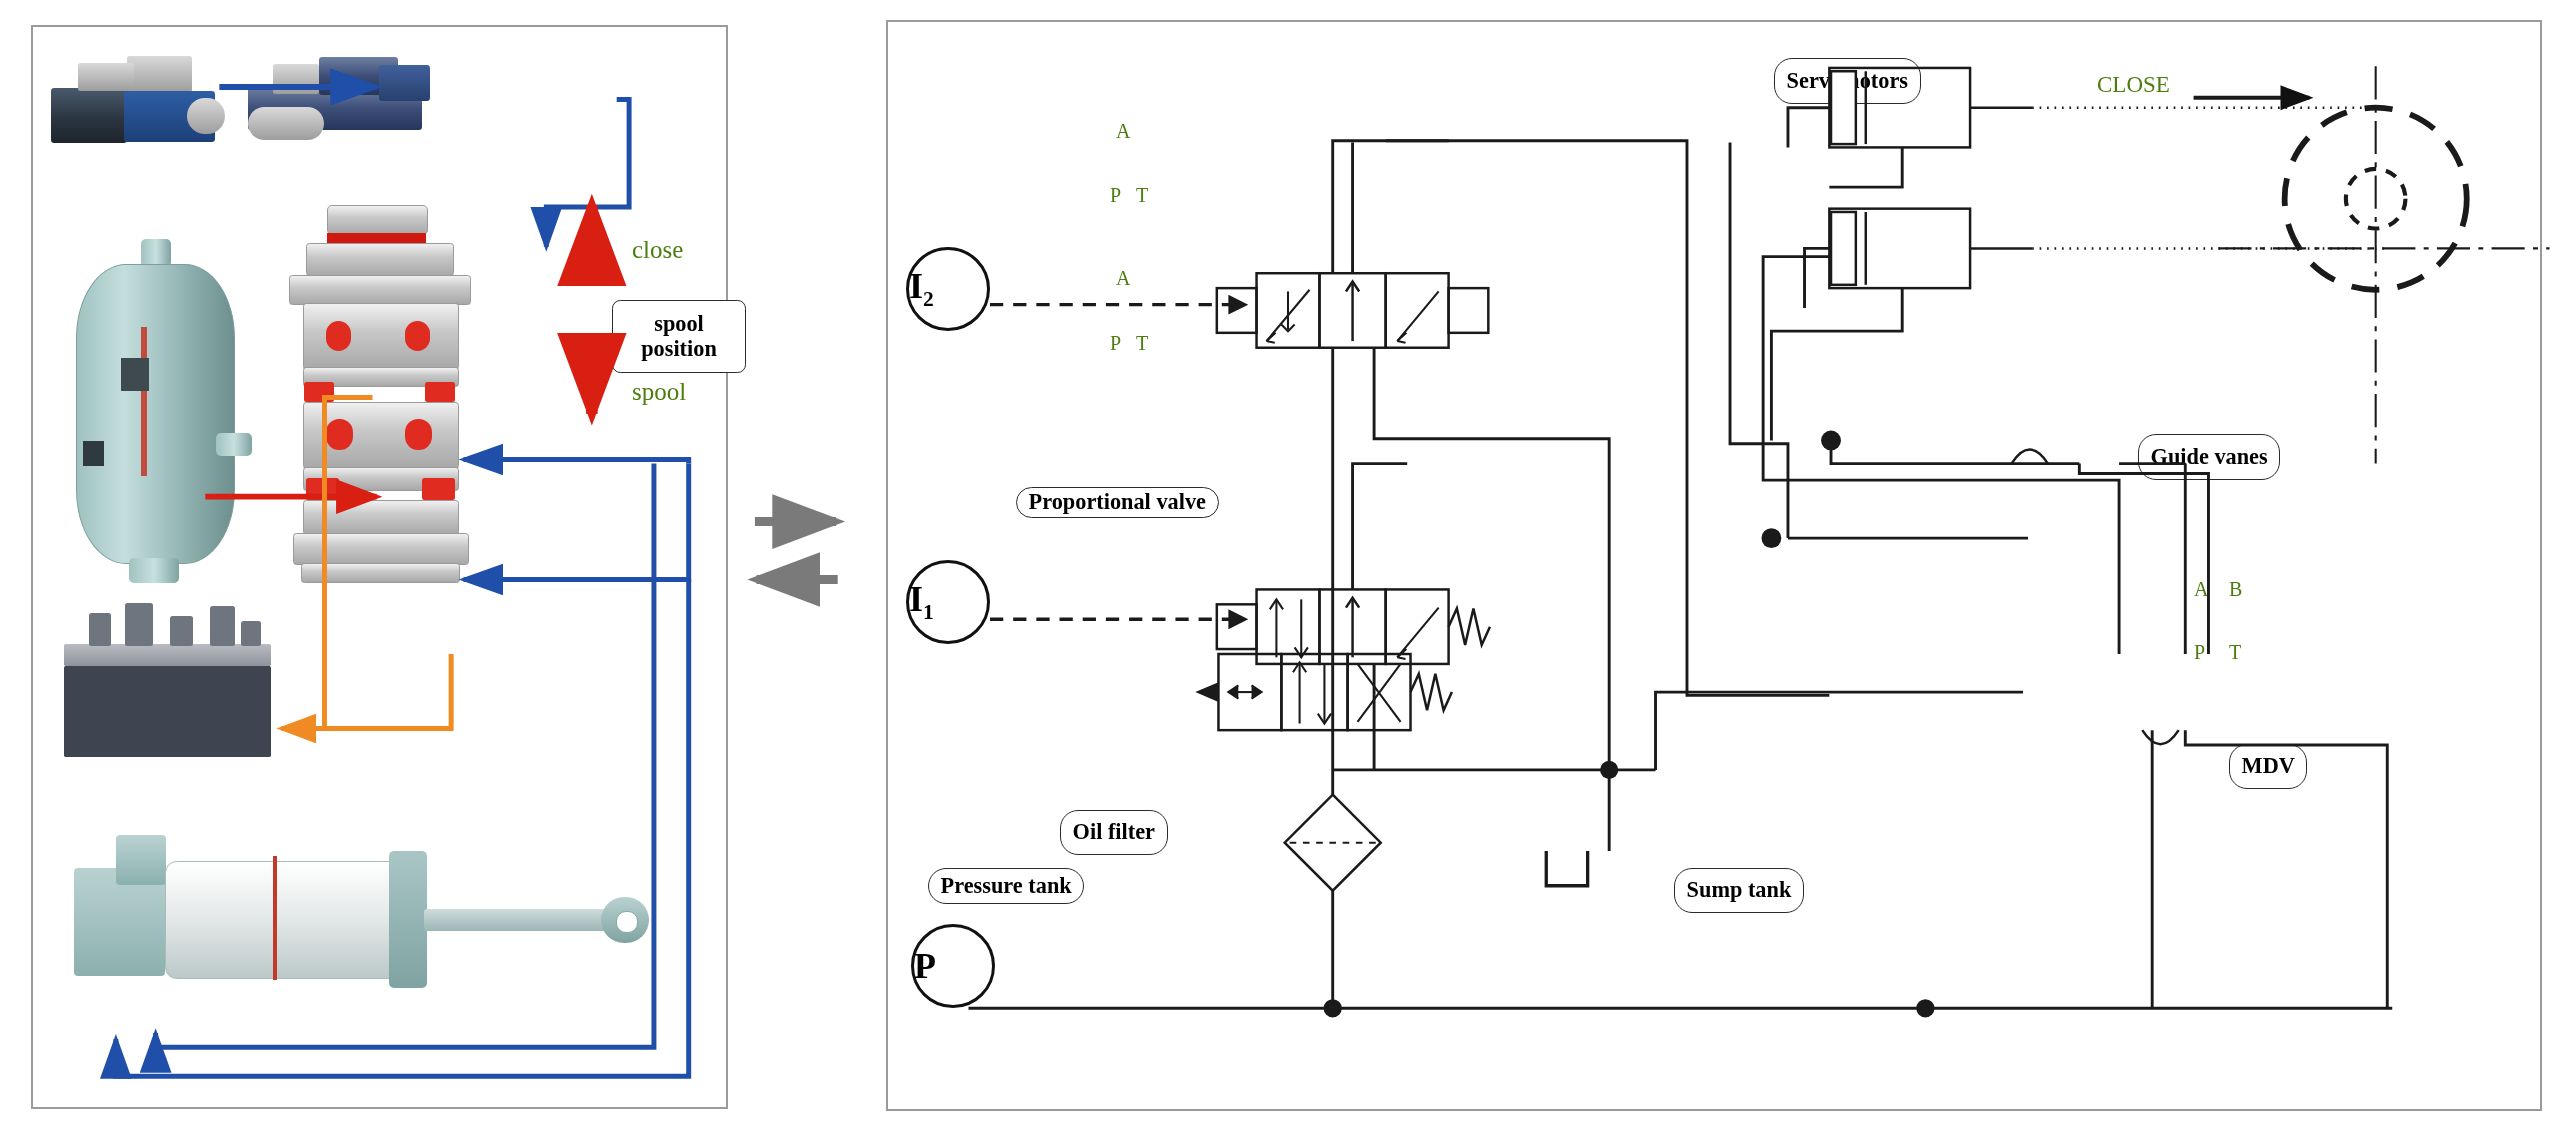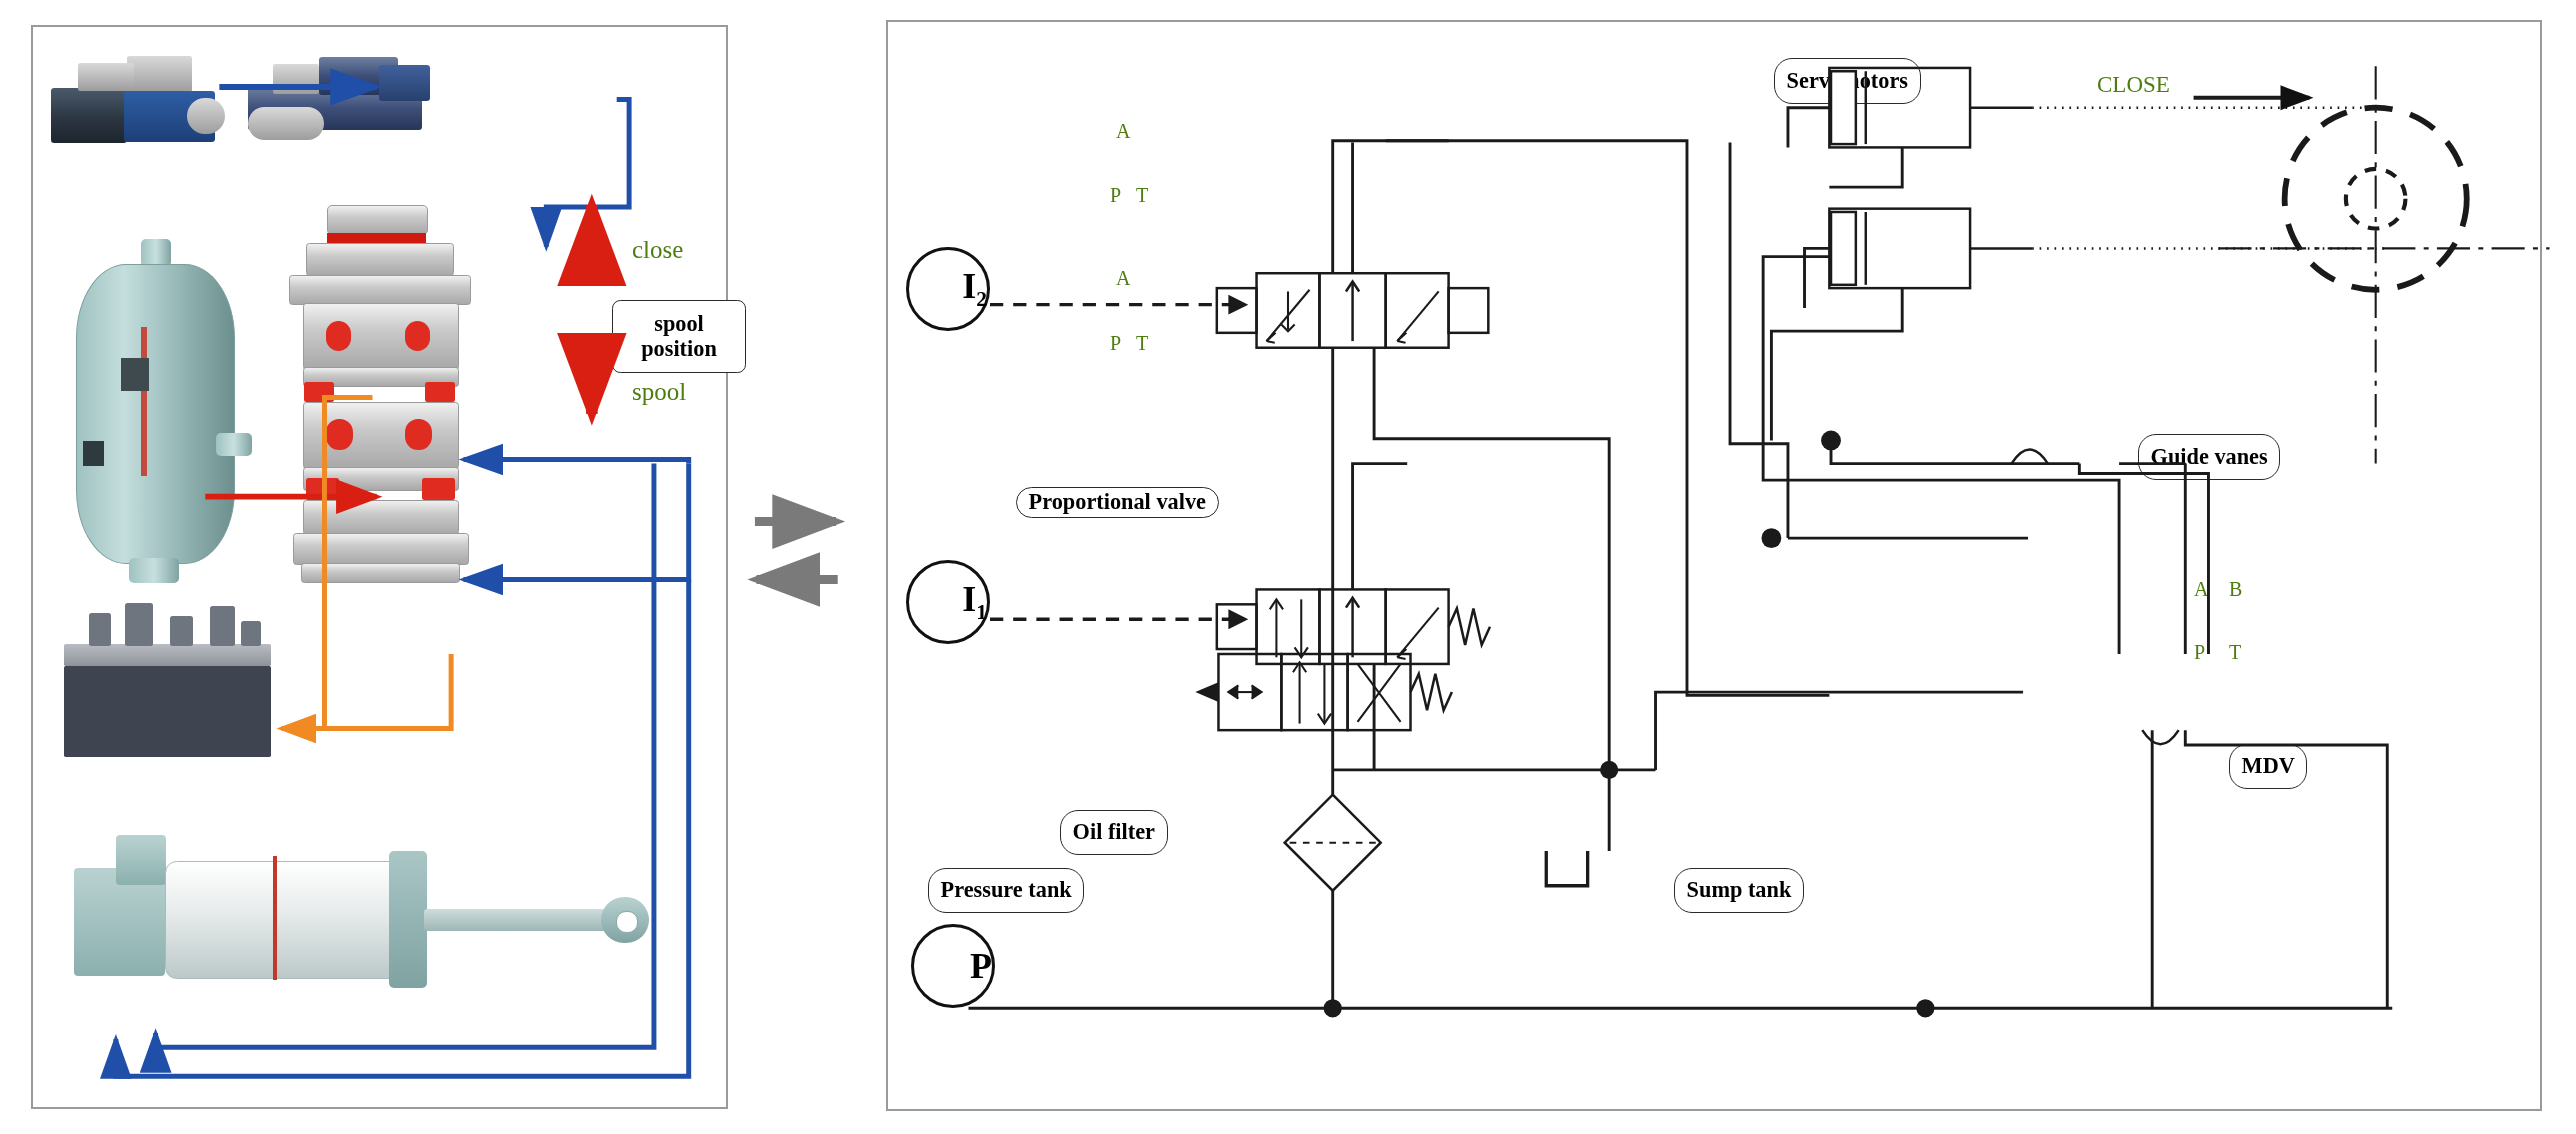--- a/index.html
+++ b/index.html
@@ -54,21 +54,21 @@
     white-space: nowrap;
   }
 
   .circle-node {
     position: absolute;
     border: 3.3px solid #111;
     border-radius: 50%;
     background: #fff;
     display: flex;
     align-items: center;
-    justify-content: flex-end;
+    justify-content: flex-start;
     font-weight: bold;
     box-sizing: border-box;
   }
   .circle-node span { font-size: 36px; }
   .circle-node sub { font-size: 21.5px; }
 
   
   .svg-layer {
     position: absolute;
     left: 0; top: 0;
@@ -252,21 +252,21 @@
   </div>
 
   <div class="panel" id="right-panel">
 
     <div class="pill" style="left:128px; top:465px; height:31px;">
       <span>Proportional valve</span>
     </div>
     <div class="pill" style="left:172px; top:788px; height:45px;">
       <span>Oil filter</span>
     </div>
-    <div class="pill" style="left:40px; top:846px; height:45px;">
+    <div class="pill" style="left:40px; top:846px; height:36px;">
       <span>Pressure tank</span>
     </div>
     <div class="pill" style="left:786px; top:846px; height:45px;">
       <span>Sump tank</span>
     </div>
     <div class="pill" style="left:886px; top:36px; height:46px;">
       <span>Servomotors</span>
     </div>
     <div class="pill" style="left:1250px; top:412px; height:46px;">
       <span>Guide vanes</span>

